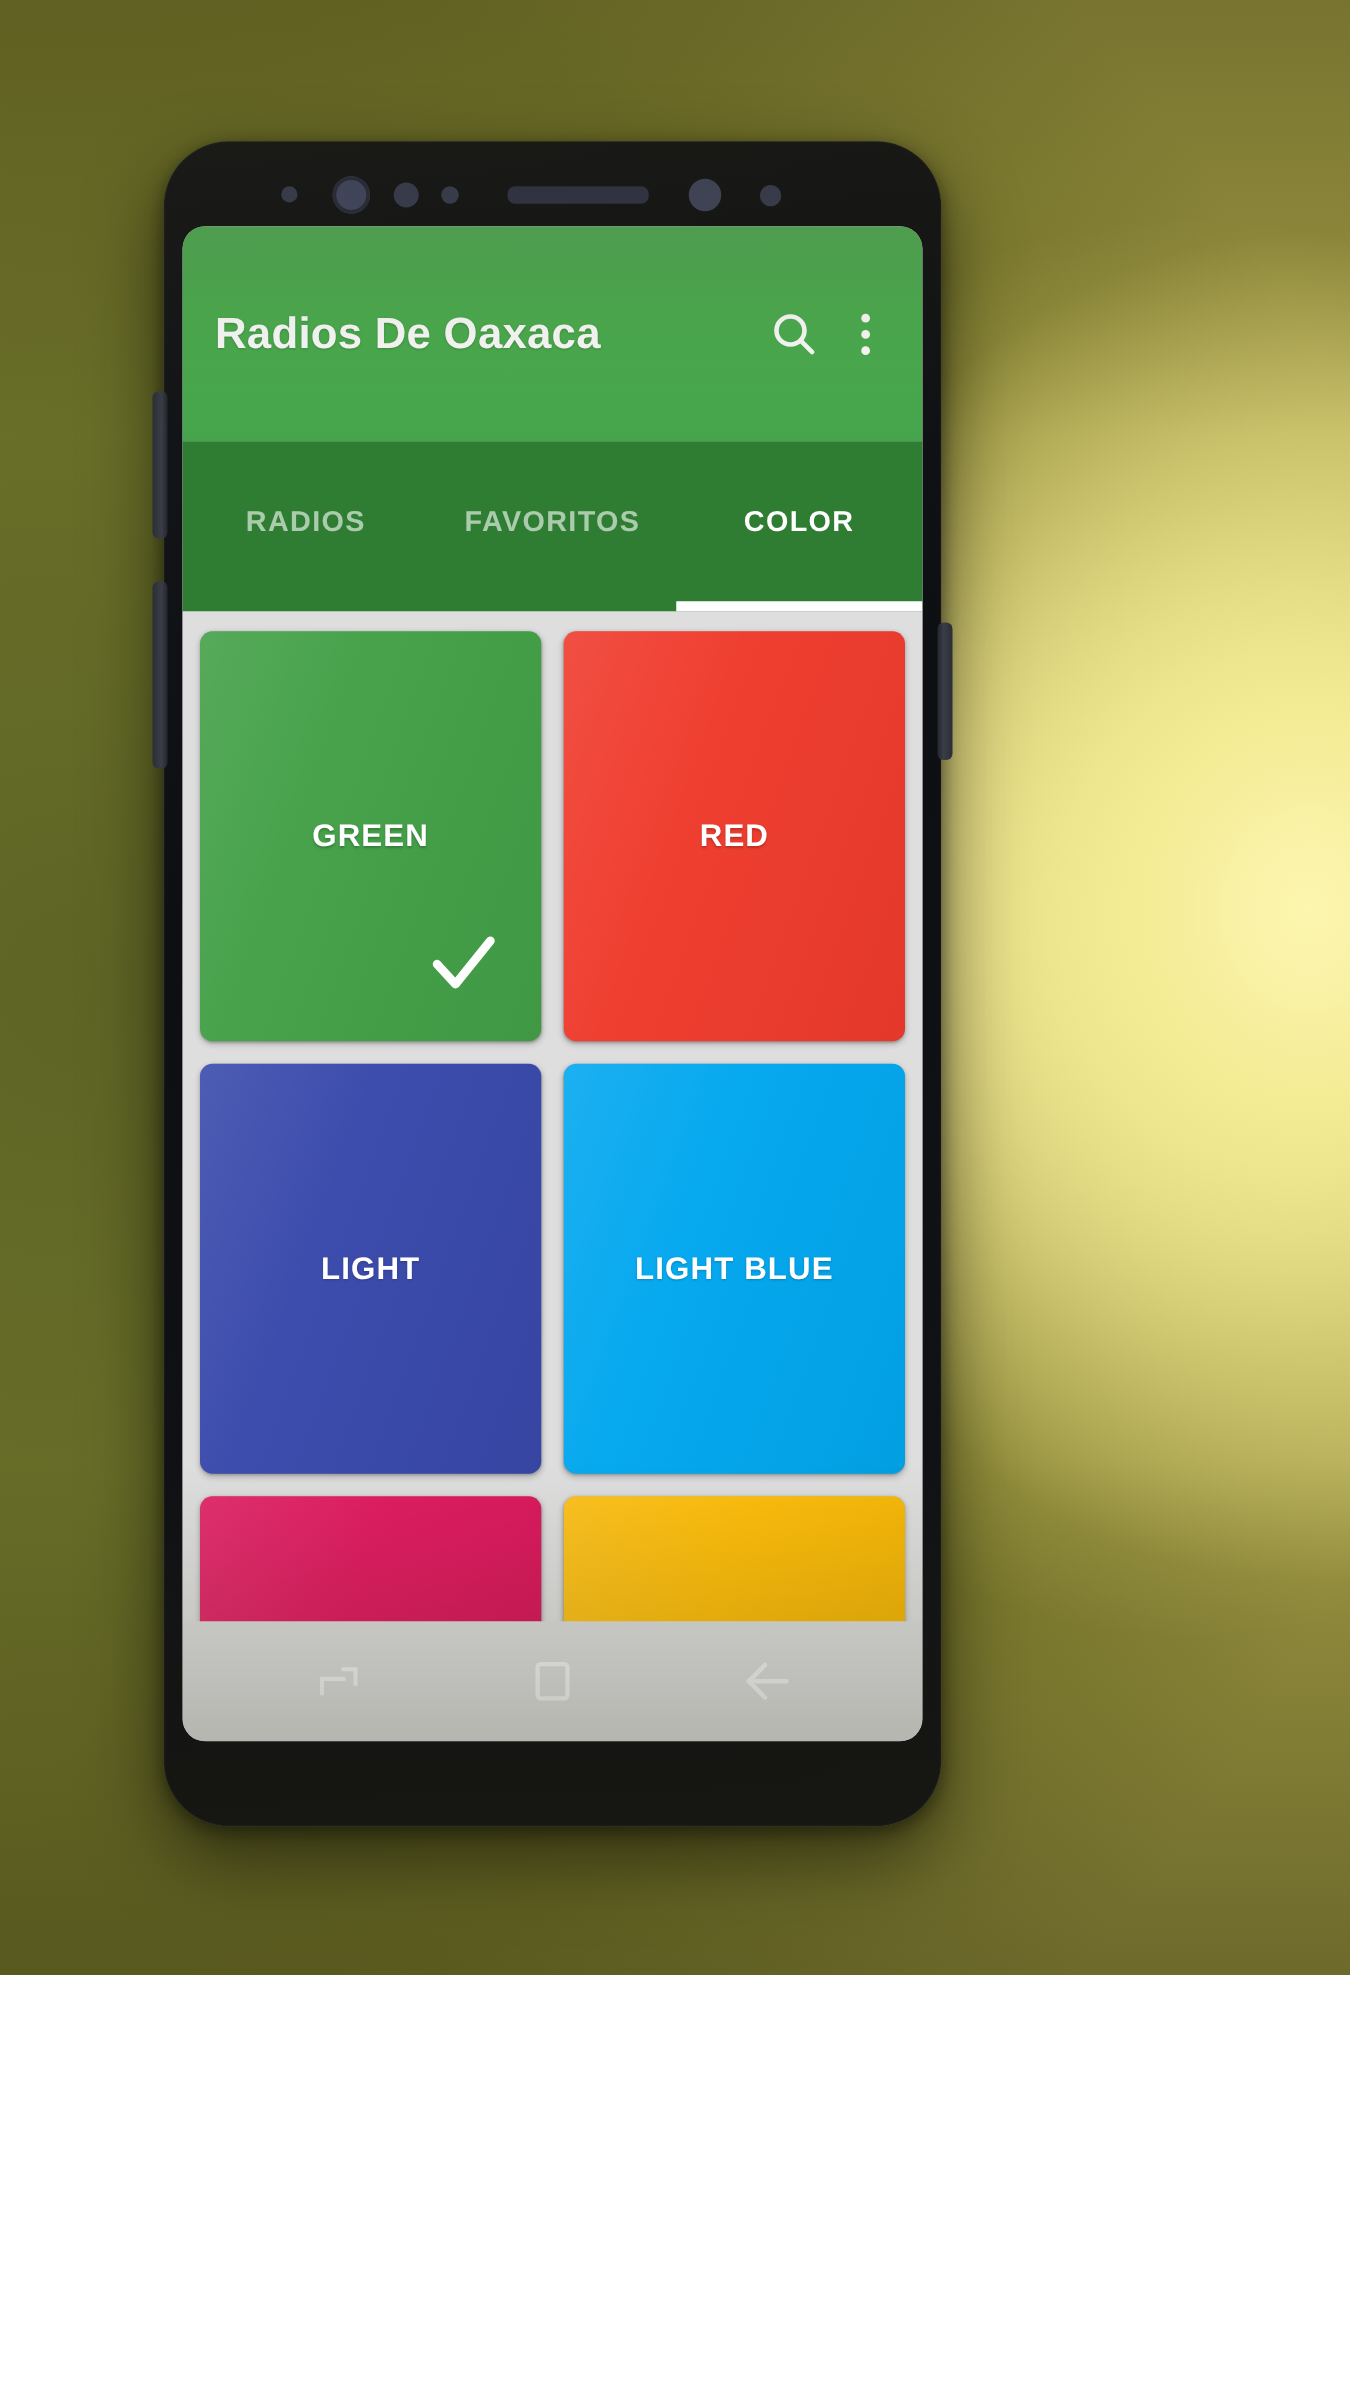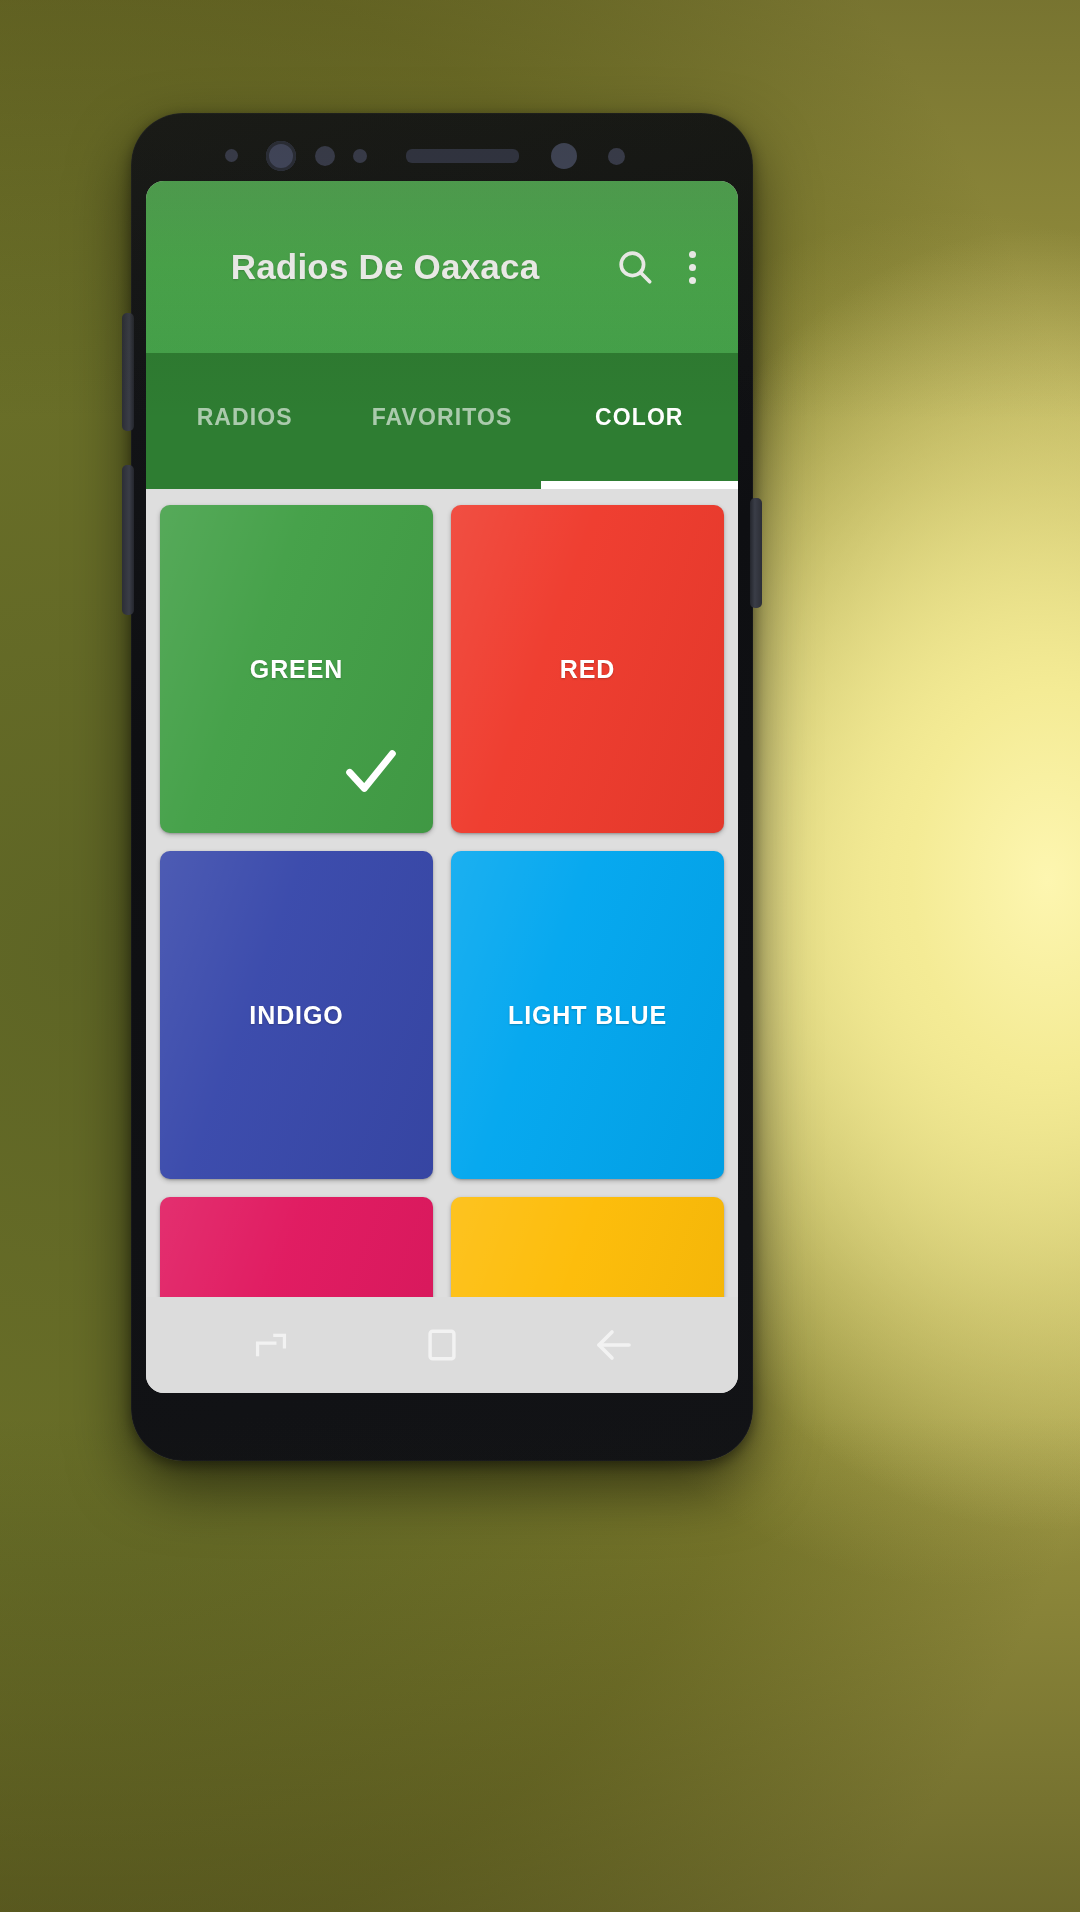--- a/index.html
+++ b/index.html
@@ -5,27 +5,26 @@
   * { margin:0; padding:0; box-sizing:border-box; }
   html, body {
     width:1080px; height:1920px;
     overflow:hidden;
     font-family:"Liberation Sans", sans-serif;
   }
 
   
   #wallpaper{
     position:relative;
-    width:1080px; height:1912px;
+    width:1080px; height:1580px;
     background:
       radial-gradient(ellipse 70% 55% at 97% 46%, #fdf6b0 0%, #f4eb95 18%, rgba(226,214,120,0.0) 62%),
       radial-gradient(ellipse 62% 48% at 88% 47%, rgba(247,238,150,0.95) 0%, rgba(219,206,112,0.45) 45%, rgba(160,150,60,0) 75%),
       radial-gradient(ellipse 120% 85% at 6% 50%, #5e6525 0%, #6a6f28 38%, #7b7a2c 62%, #9a9440 85%),
       linear-gradient(100deg, #636a26 0%, #70722a 30%, #8e8a39 55%, #cfc467 78%, #efe891 100%);
-    text-align: center;
   }
   #wallpaper::after{
     content:"";
     position:absolute; inset:0;
     background:
       linear-gradient(180deg, rgba(40,42,12,0.30) 0%, rgba(0,0,0,0) 22%, rgba(0,0,0,0) 74%, rgba(35,36,10,0.38) 100%);
     pointer-events:none;
   }
 
   
@@ -252,21 +251,21 @@
             </span>
           </div>
 
           <div class="tile" style="background: rgb(239, 59, 45);">
             <span class="sheen"></span>
             <span class="label">RED</span>
           </div>
 
           <div class="tile" style="background: rgb(57, 73, 171);">
             <span class="sheen"></span>
-            <span class="label">INDIGO</span>
+            <span class="label">LIGHT</span>
           </div>
 
           <div class="tile" style="background: rgb(2, 167, 239);">
             <span class="sheen"></span>
             <span class="label">LIGHT BLUE</span>
           </div>
 
           <div class="tile" style="background: rgb(224, 24, 95);">
             <span class="sheen"></span>
 

